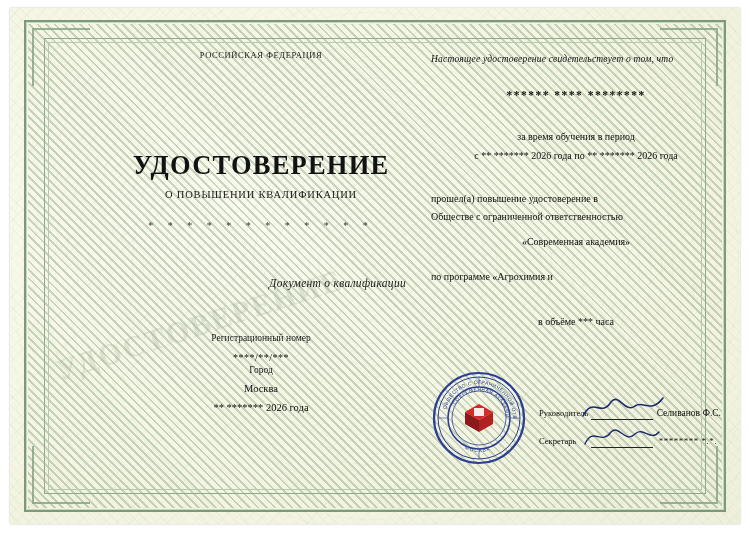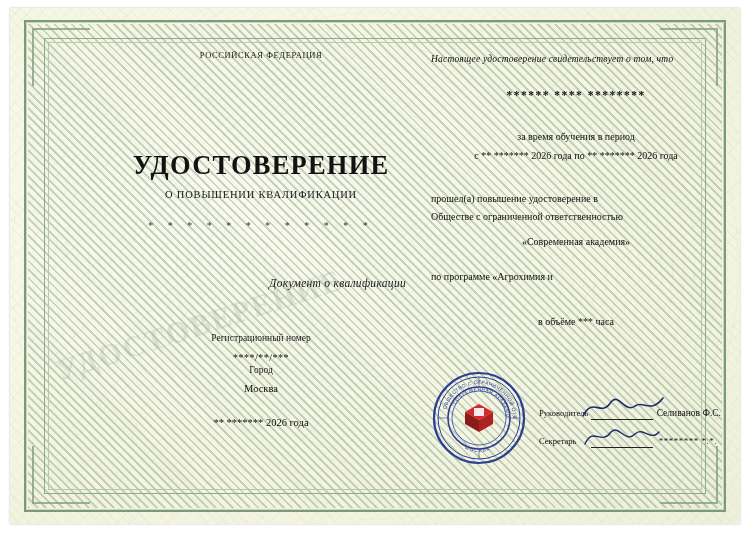--- a/index.html
+++ b/index.html
@@ -167,21 +167,21 @@
     margin-top: 8px;
     font-size: 10.5px;
     color: #111;
   }
   .date-label {
     margin-top: 16px;
     font-size: 9.5px;
     color: #1a1a1a;
   }
   .date-value {
-    margin-top: 23px;
+    margin-top: 8px;
     font-size: 10.5px;
     color: #111;
   }
 
   
   .right-col {
     position: absolute;
     left: 375px;
     top: 0;
     width: 290px;

